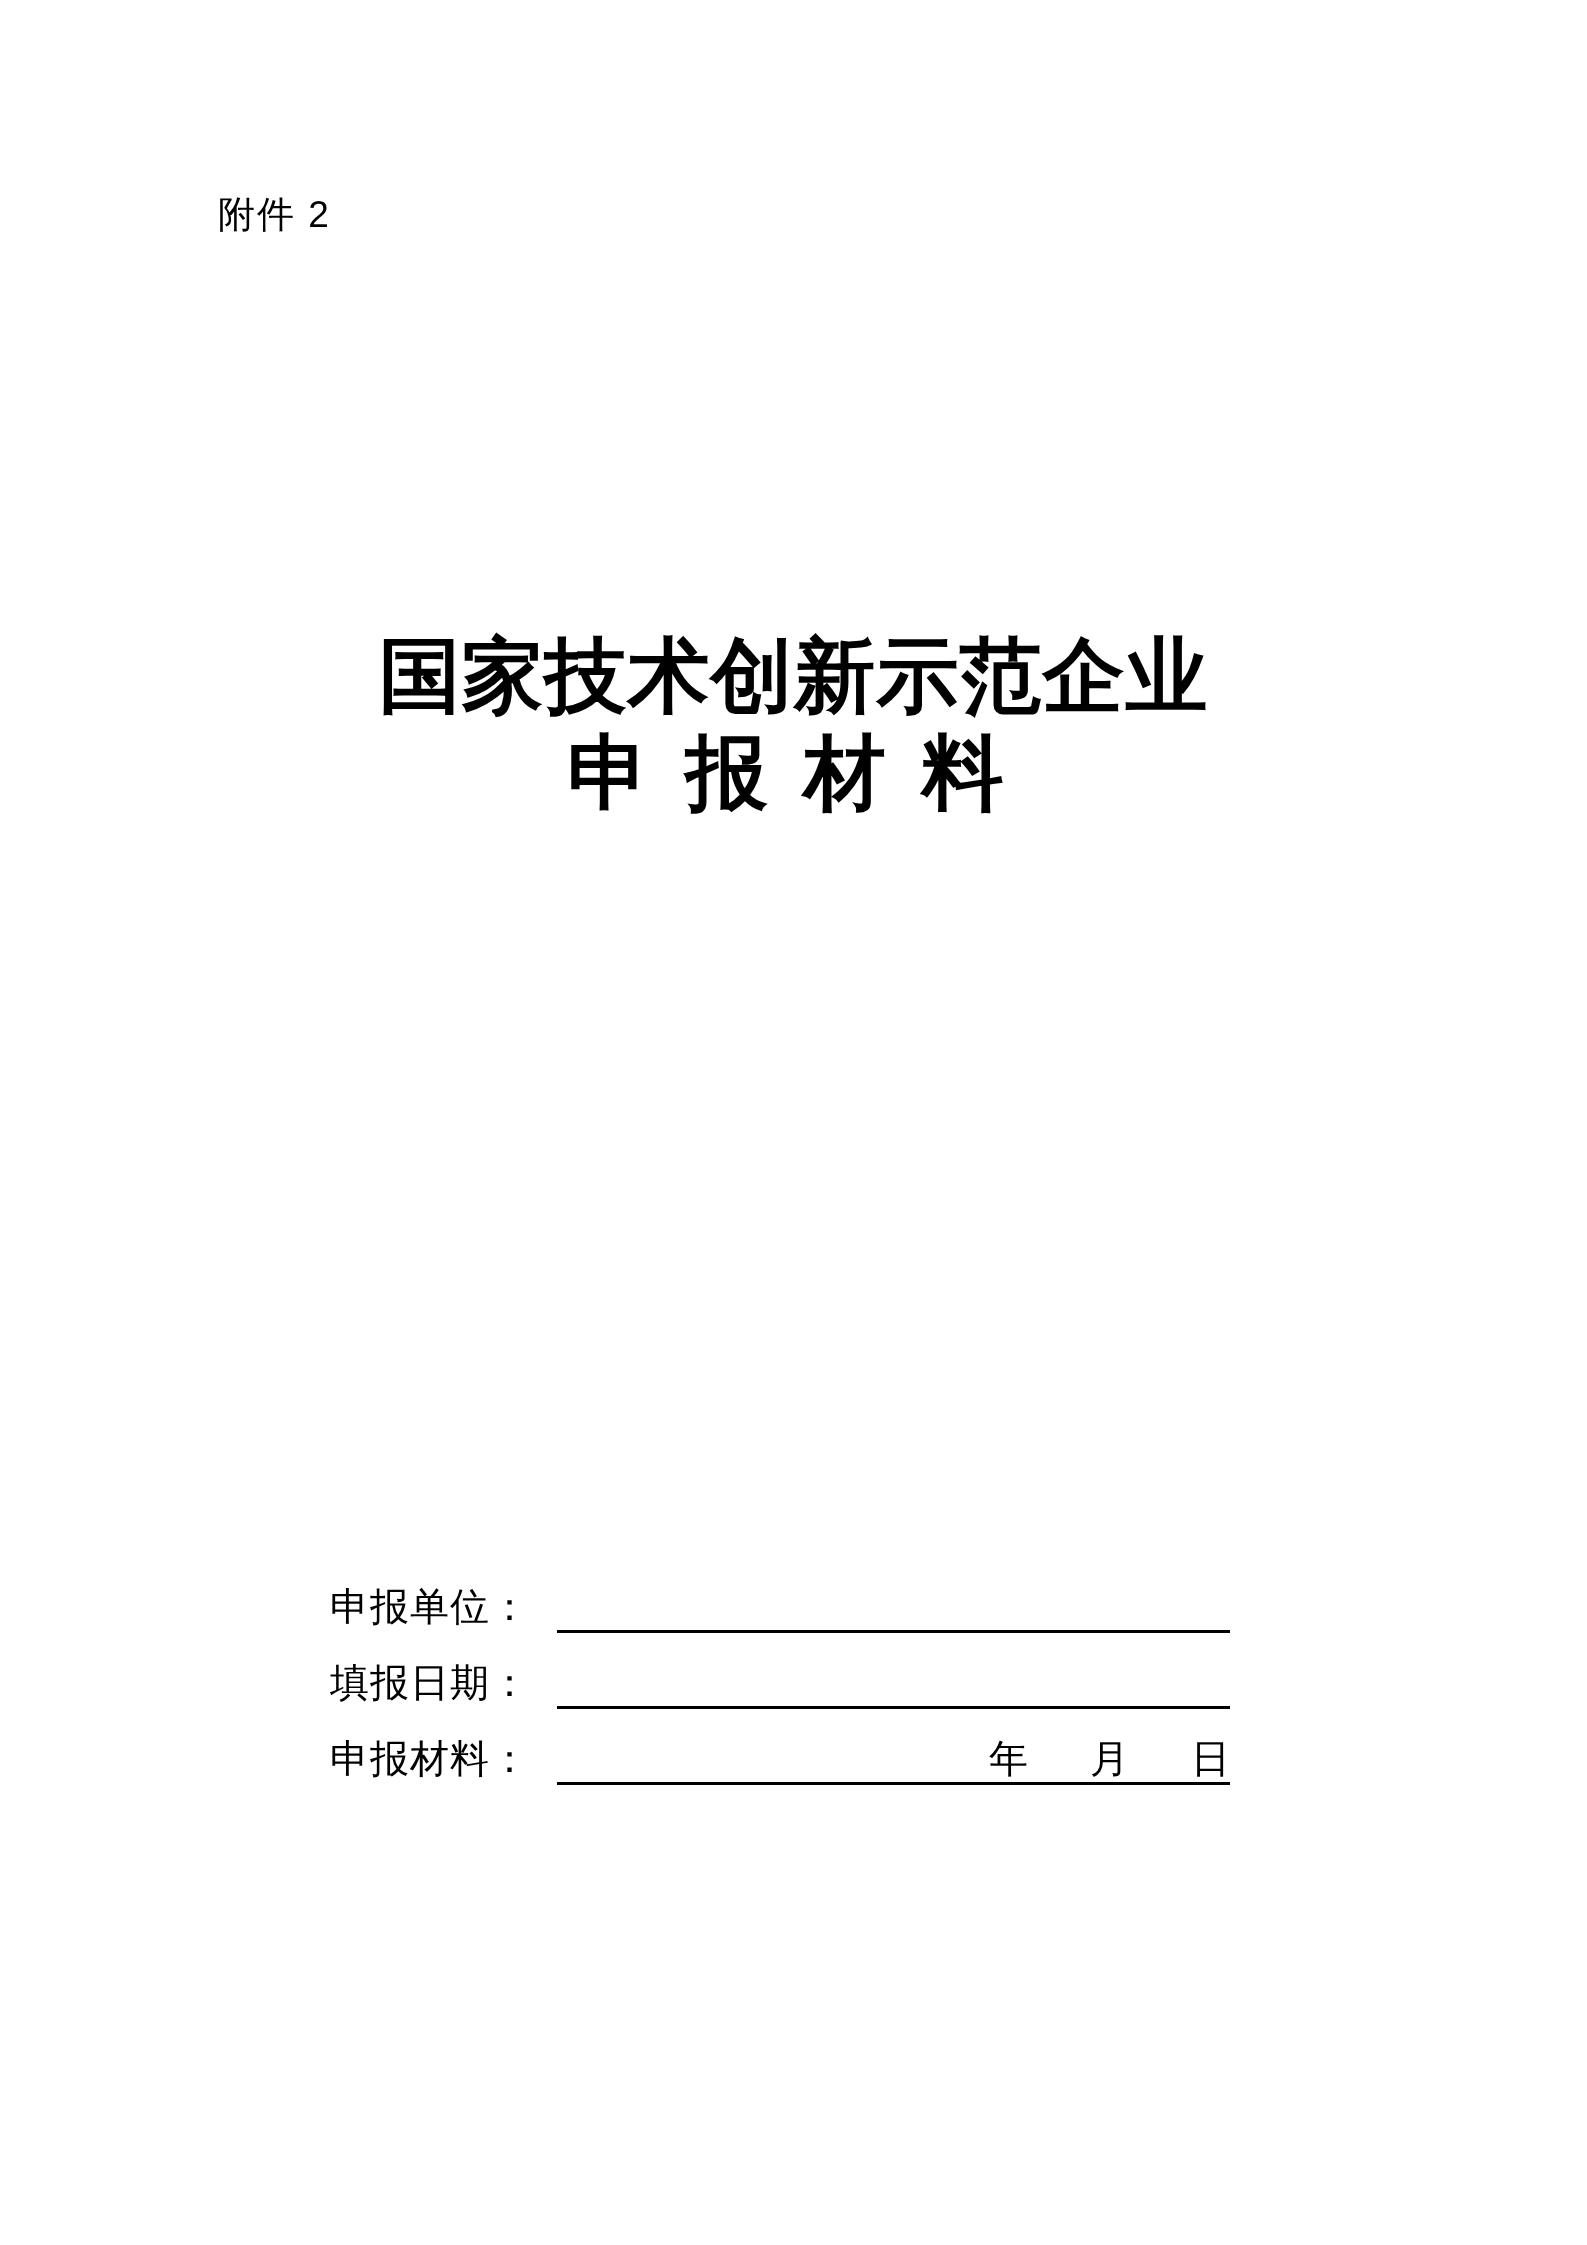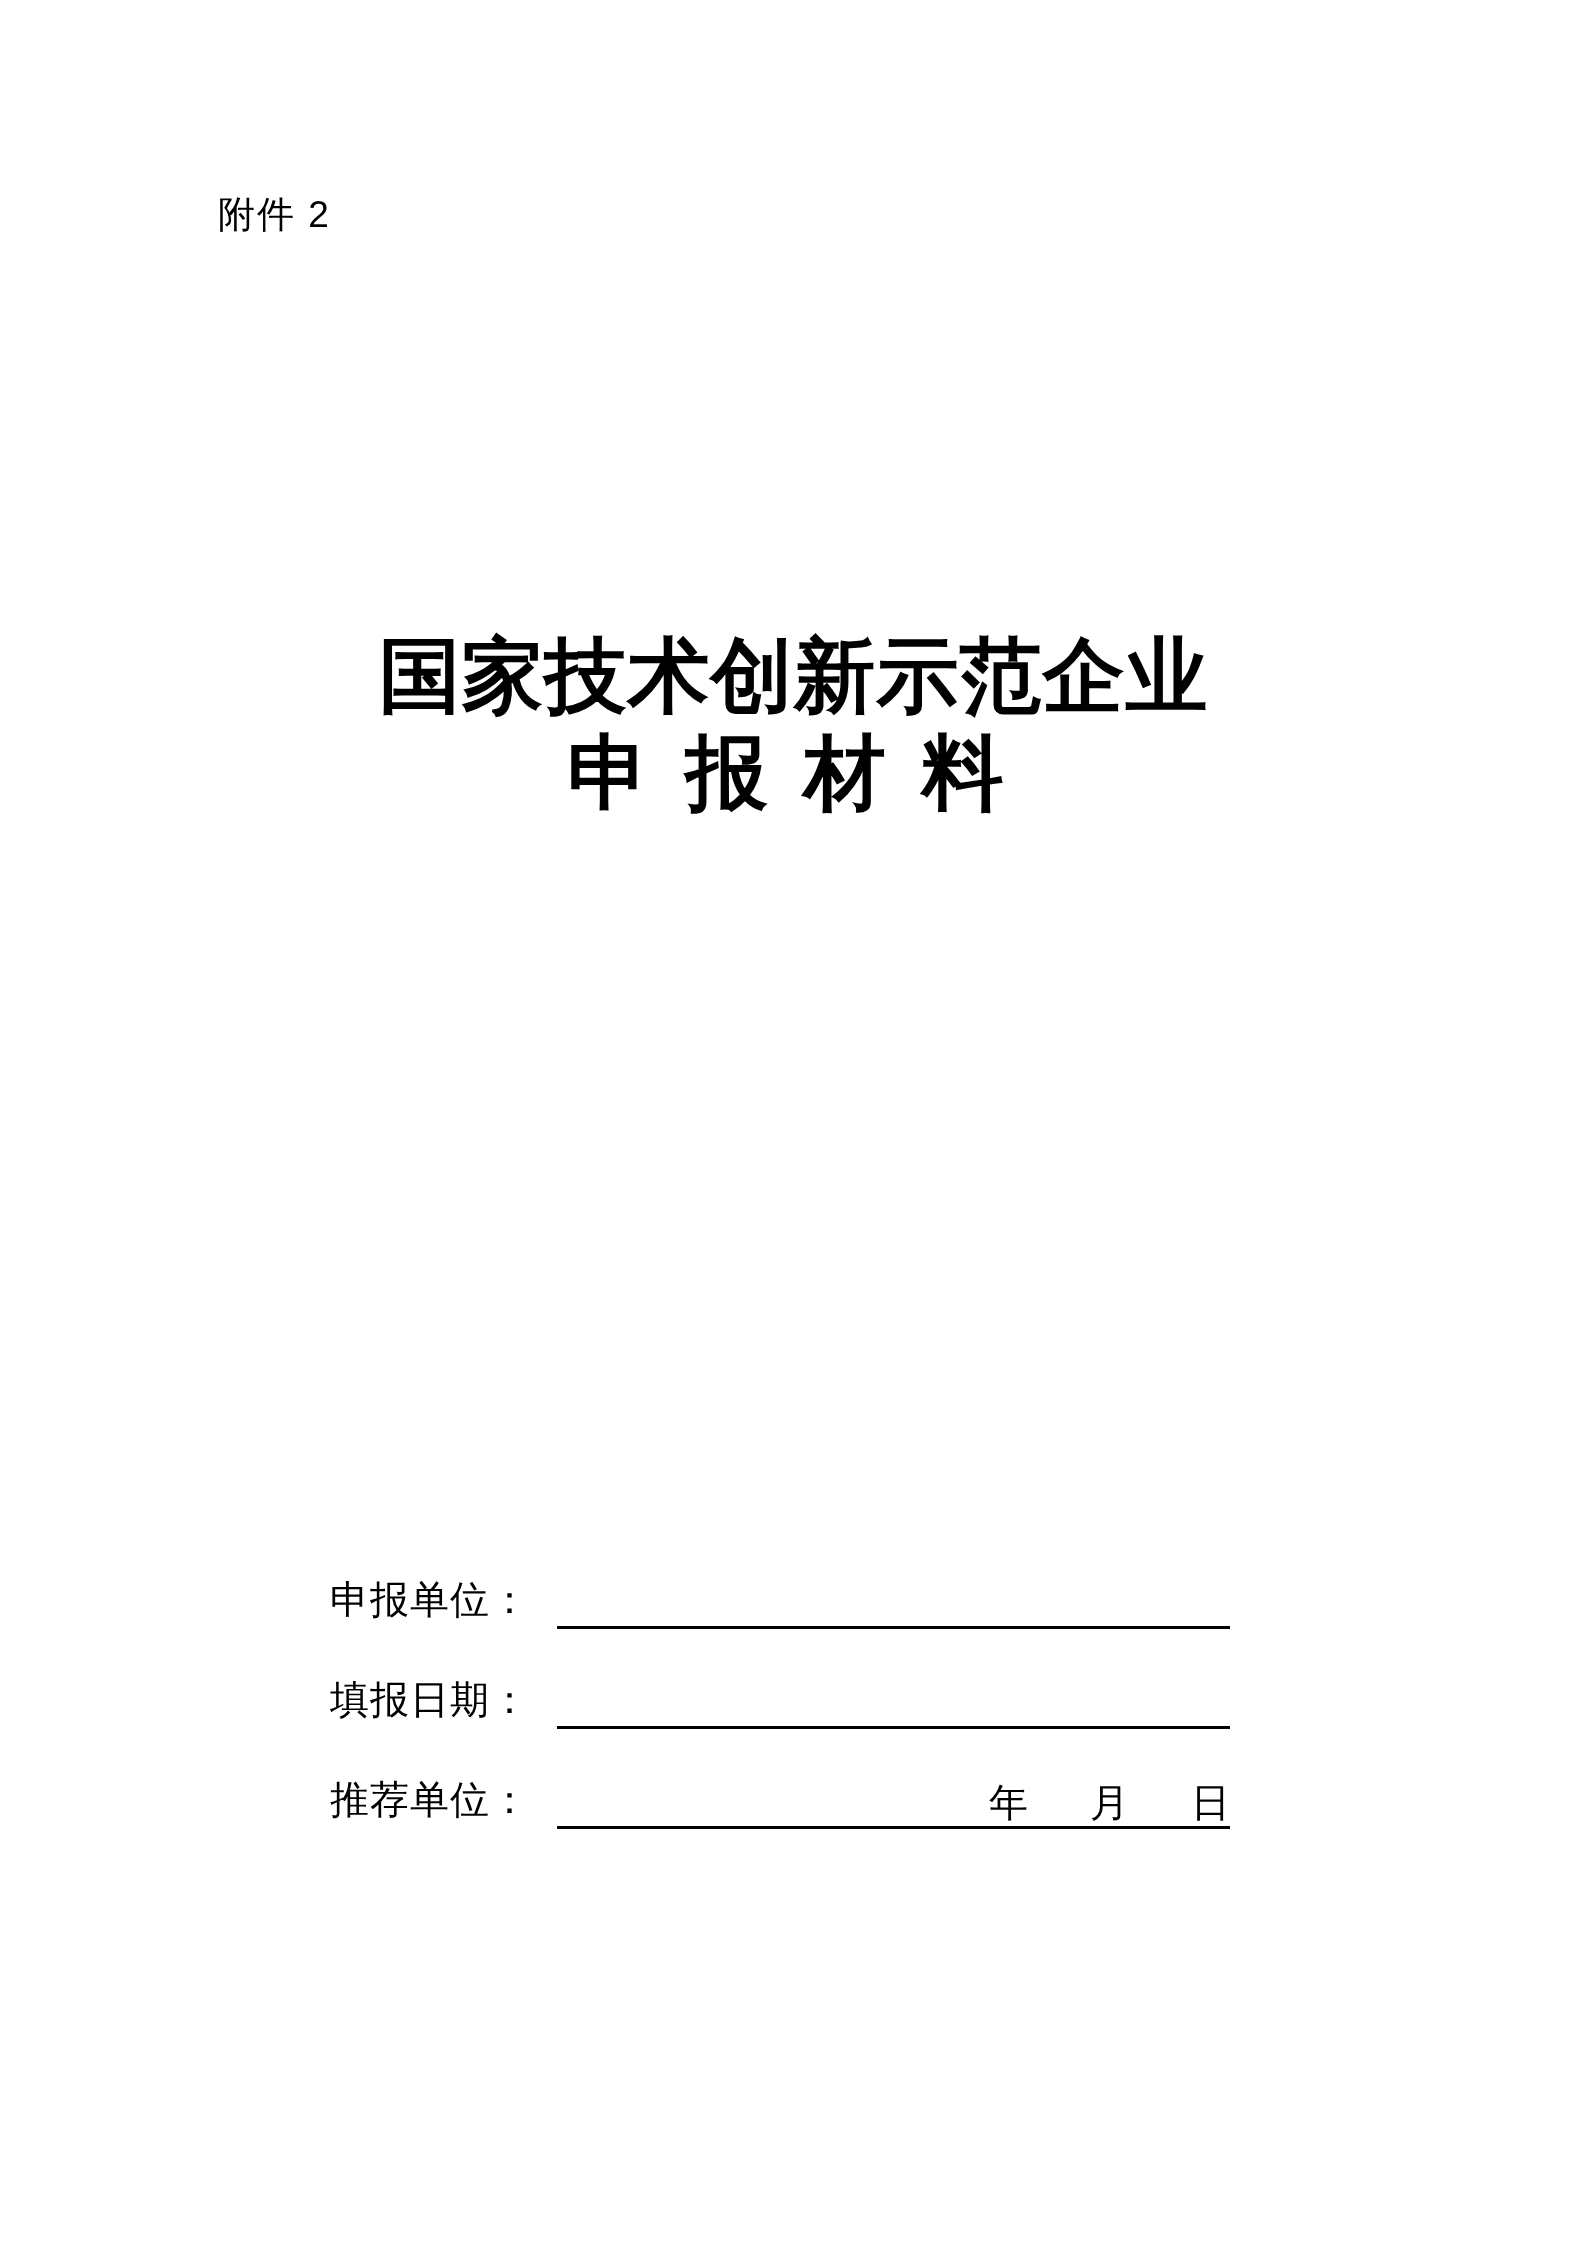--- a/index.html
+++ b/index.html
@@ -54,22 +54,22 @@
     white-space: nowrap;
   }
   .fields {
     position: absolute;
     left: 330px;
     top: 1580px;
     width: 900px;
   }
   .field-row {
     display: flex;
-    align-items: flex-start;
-    margin-bottom: 44px;
+    align-items: center;
+    margin-bottom: 20px;
     height: 56px;
     gap: 23px;
   }
   .field-label {
     font-size: 39px;
     white-space: nowrap;
     letter-spacing: 1px;
     line-height: 1;
     padding-bottom: 4px;
   }
@@ -116,21 +116,21 @@
       <span class="field-label">申报单位：</span>
       <span class="field-rule"></span>
     </div>
 
     <div class="field-row">
       <span class="field-label">填报日期：</span>
       <span class="field-rule"></span>
     </div>
 
     <div class="field-row">
-      <span class="field-label">推荐单位：</span>
+      <span class="field-label">申报材料：</span>
       <span class="date-rule">
         <span class="date-unit">年</span>
         <span class="date-unit">月</span>
         <span class="date-unit">日</span>
       </span>
     </div>
 
   </div>
 
 </div>

